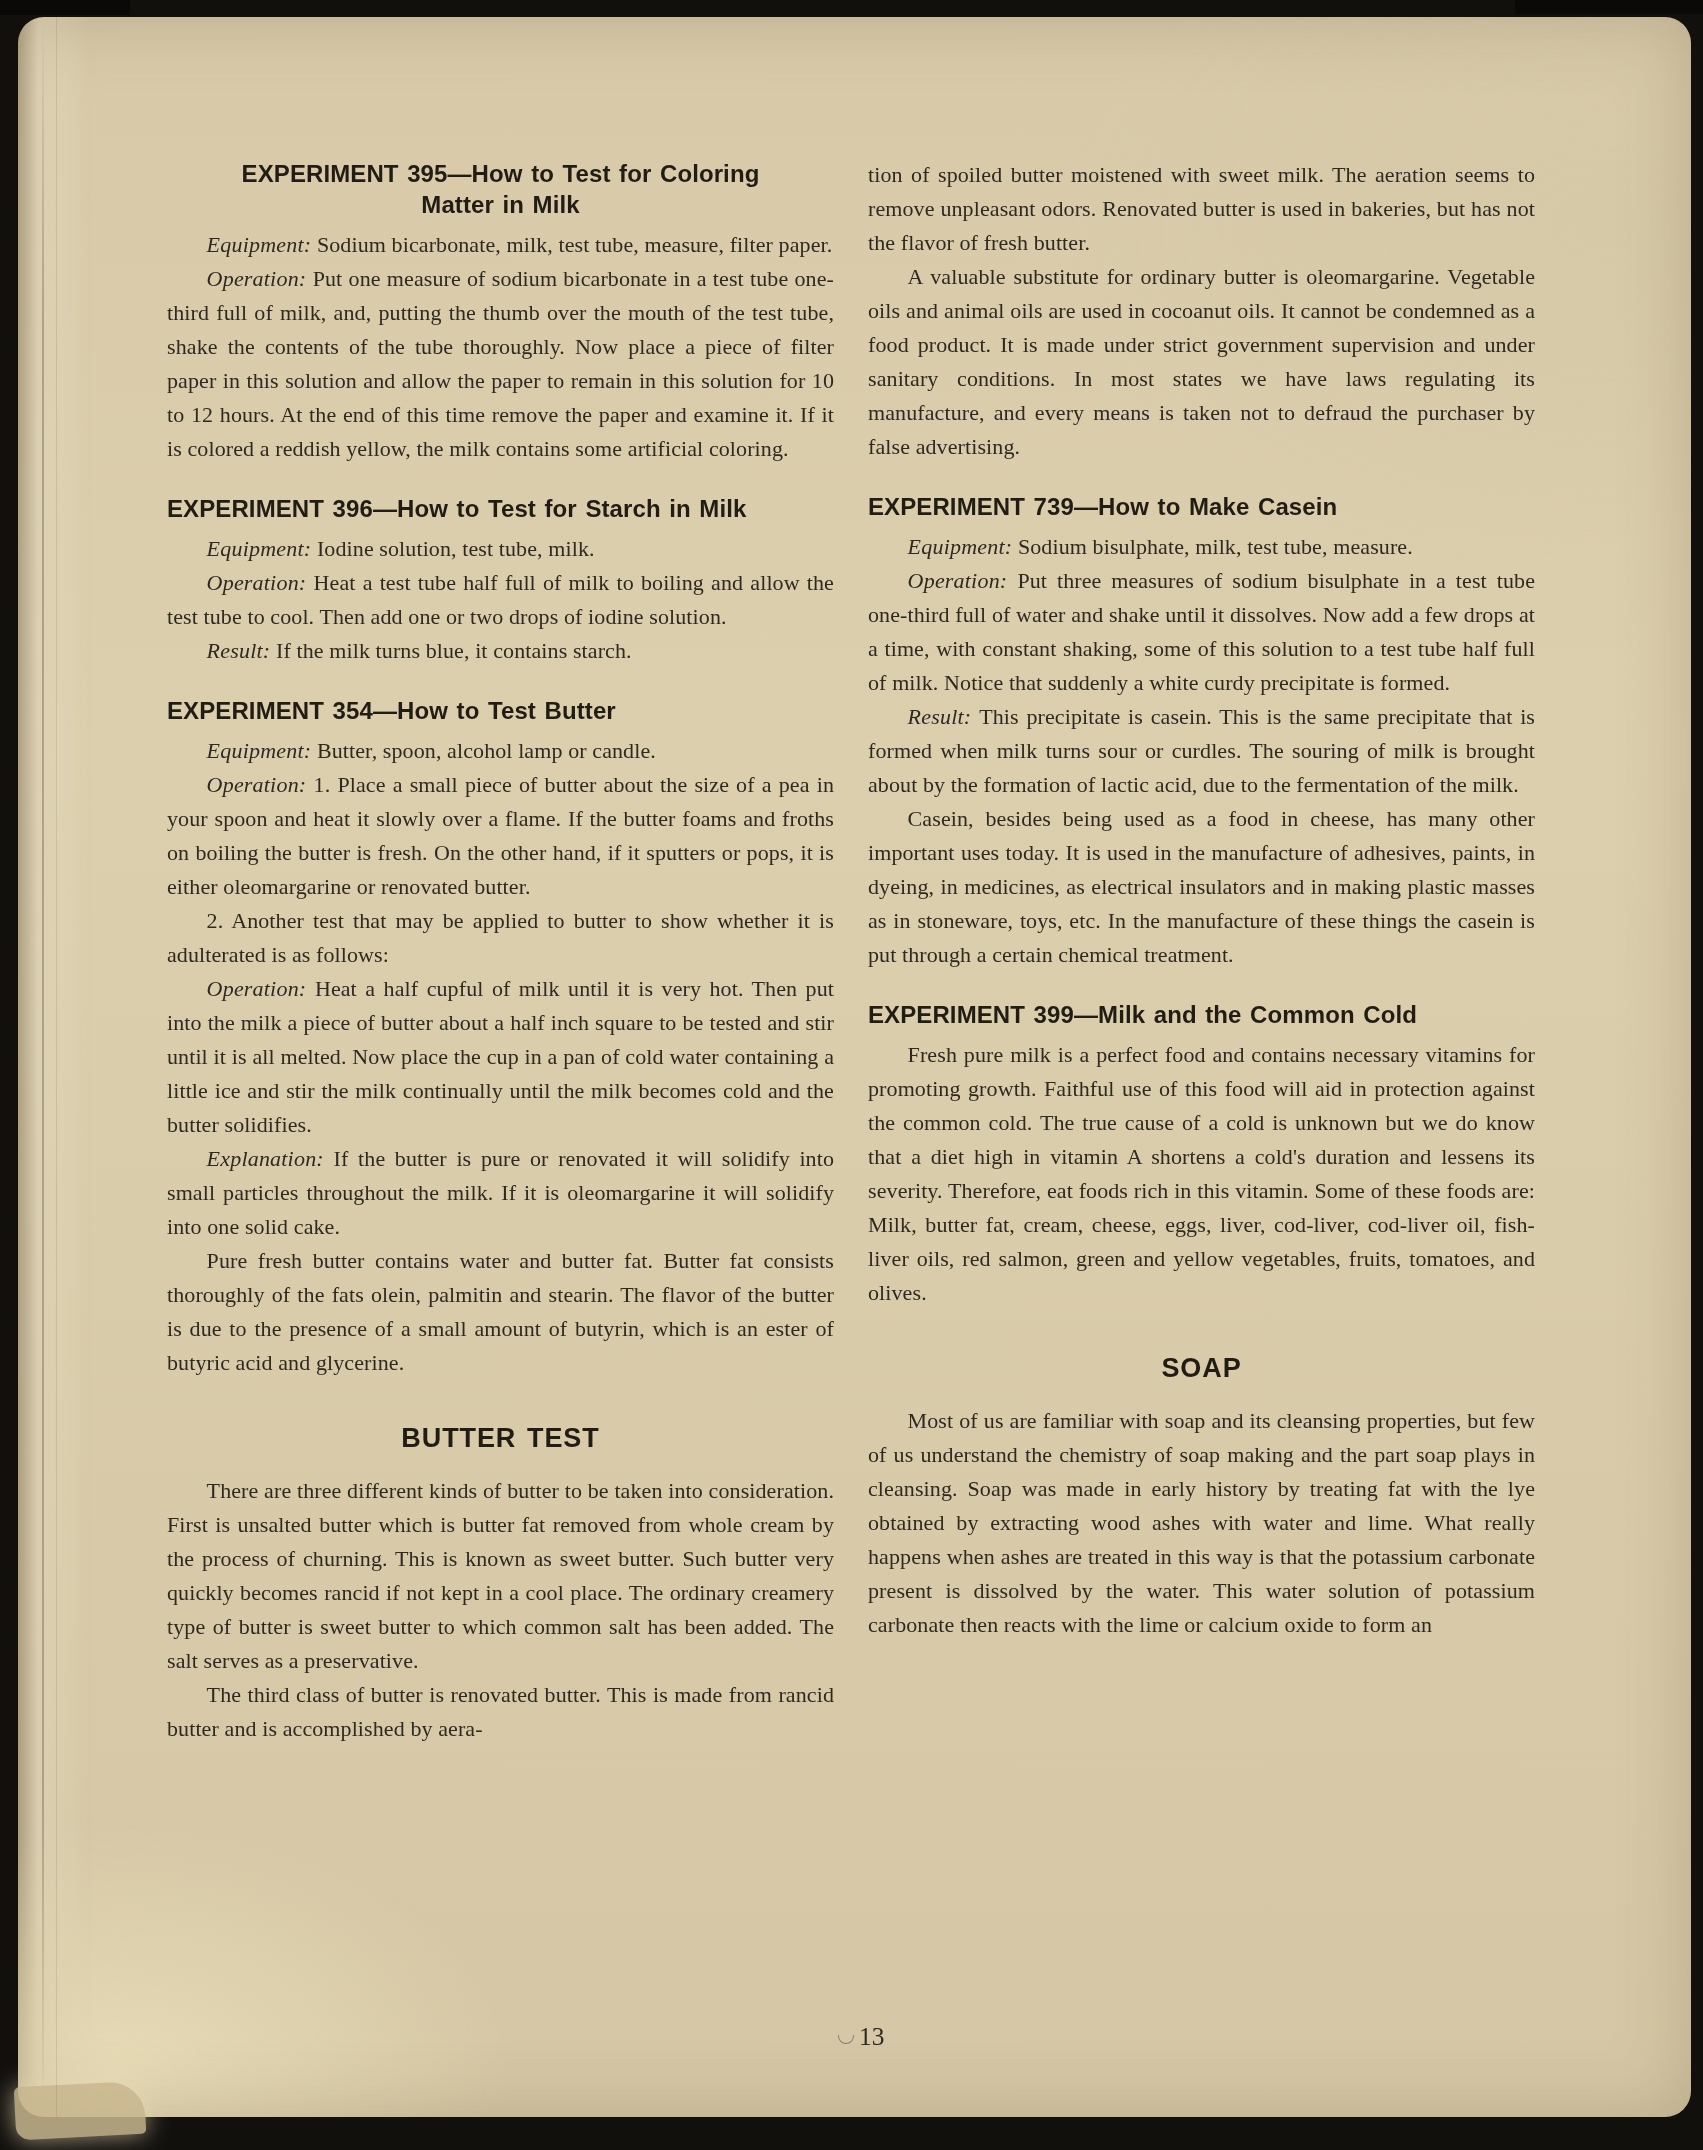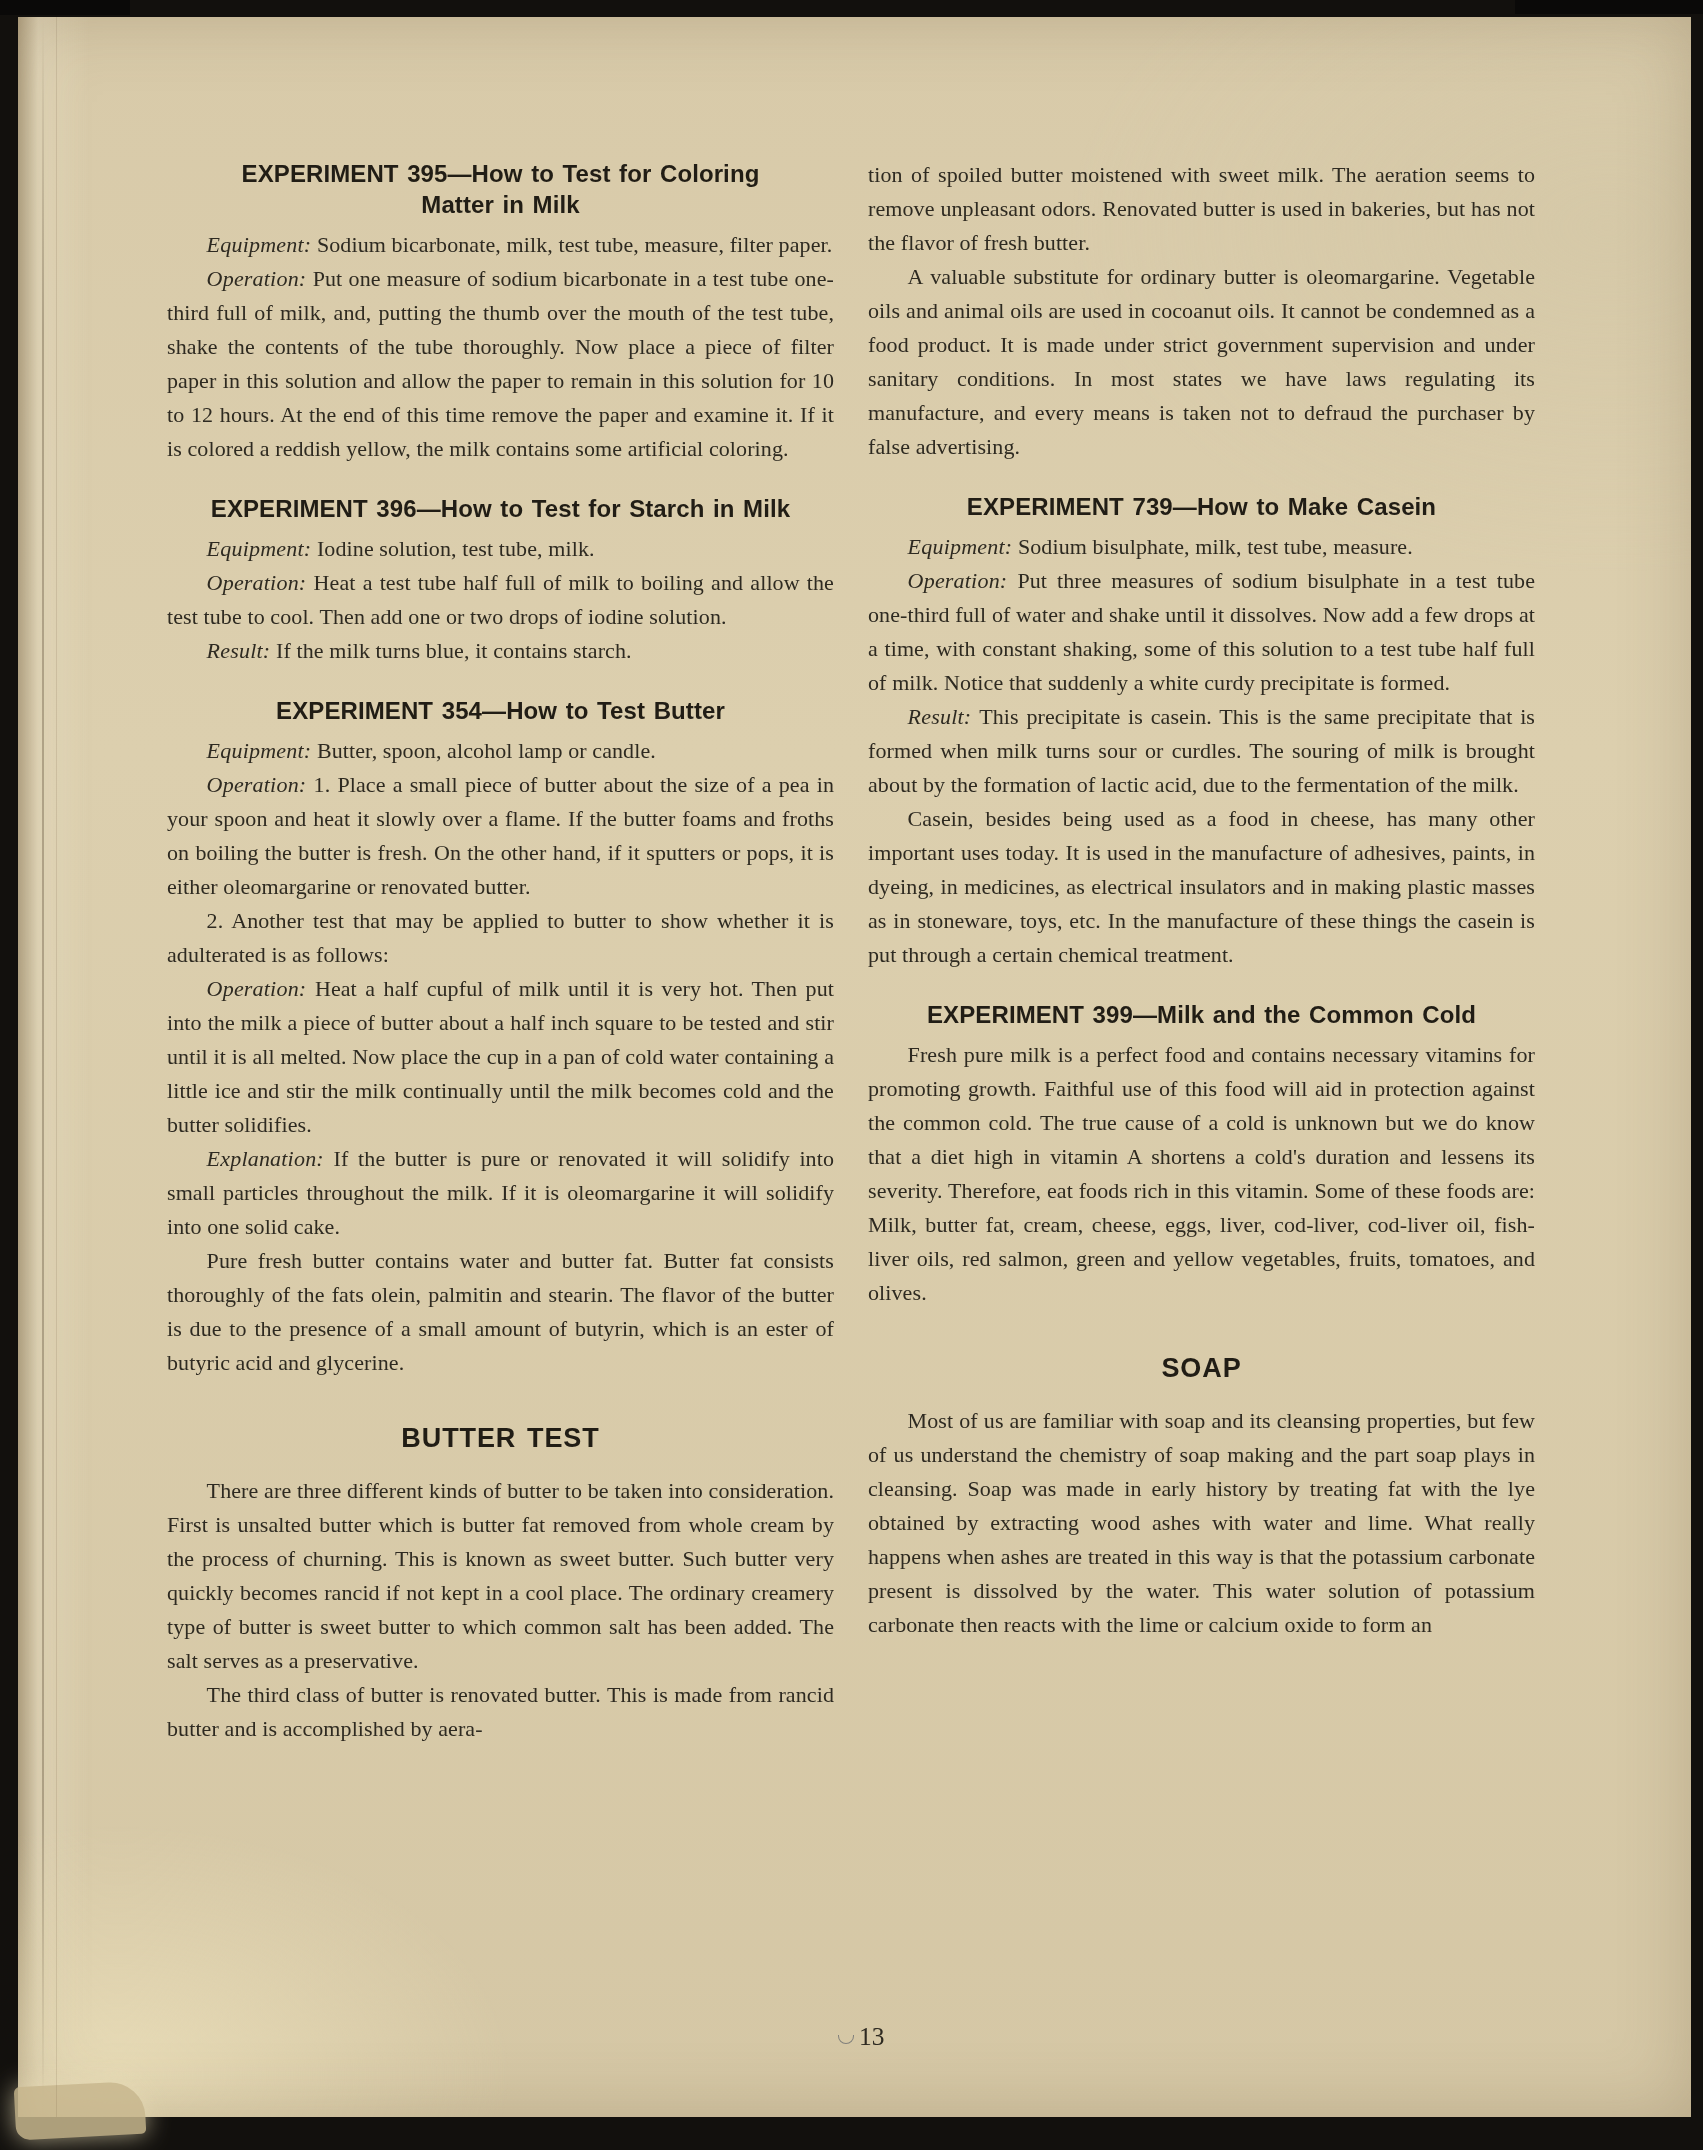--- a/index.html
+++ b/index.html
@@ -12,20 +12,21 @@
   }
   .paper{
     position:absolute;
     left:18px;top:16.6px;right:13px;bottom:34px;
     background:
       radial-gradient(651px 414px at 6% 98%, rgba(233,221,184,0.9), rgba(233,221,184,0) 60%),
       radial-gradient(828px 532px at 95% 10%, rgba(210,198,165,0.5), rgba(210,198,165,0) 65%),
       linear-gradient(90deg, rgba(110,92,62,0.30) 0px, rgba(255,249,226,0.30) 20px, rgba(0,0,0,0) 71px),
       linear-gradient(180deg, #d8caa9 0%, #dccfae 35%, #d5c7a5 100%);
     box-shadow: inset 0 0 71px rgba(98,80,52,0.25);
+    border-radius: 26px;
   }
   .paper::before{
     content:"";
     position:absolute;left:24px;top:0;bottom:0;width:1.8px;
     background:linear-gradient(180deg, rgba(90,74,50,0.0), rgba(90,74,50,0.35) 15%, rgba(90,74,50,0.35) 85%, rgba(90,74,50,0.0));
   }
   .paper::after{
     content:"";
     position:absolute;left:38px;top:0;bottom:0;width:1.2px;
     background:rgba(120,102,70,0.18);
@@ -69,21 +70,21 @@
     font-style:italic;
     letter-spacing:0.2px;
   }
   .col h2.exp{
     font-family:"Liberation Sans", sans-serif;
     font-weight:bold;
     font-size:24px;
     line-height:31px;
     color:#211d15;
     margin:27px 0 8.3px 0;
-    text-align:center;
+    text-align:left;
     word-spacing:1.8px;
     letter-spacing:0.1px;
   }
   .col h2.exp:first-child{margin-top:0;}
   .col h2.exp.center{
     text-align:center;
     padding:0 41px;
   }
   .col h2.section{
     font-family:"Liberation Sans", sans-serif;

